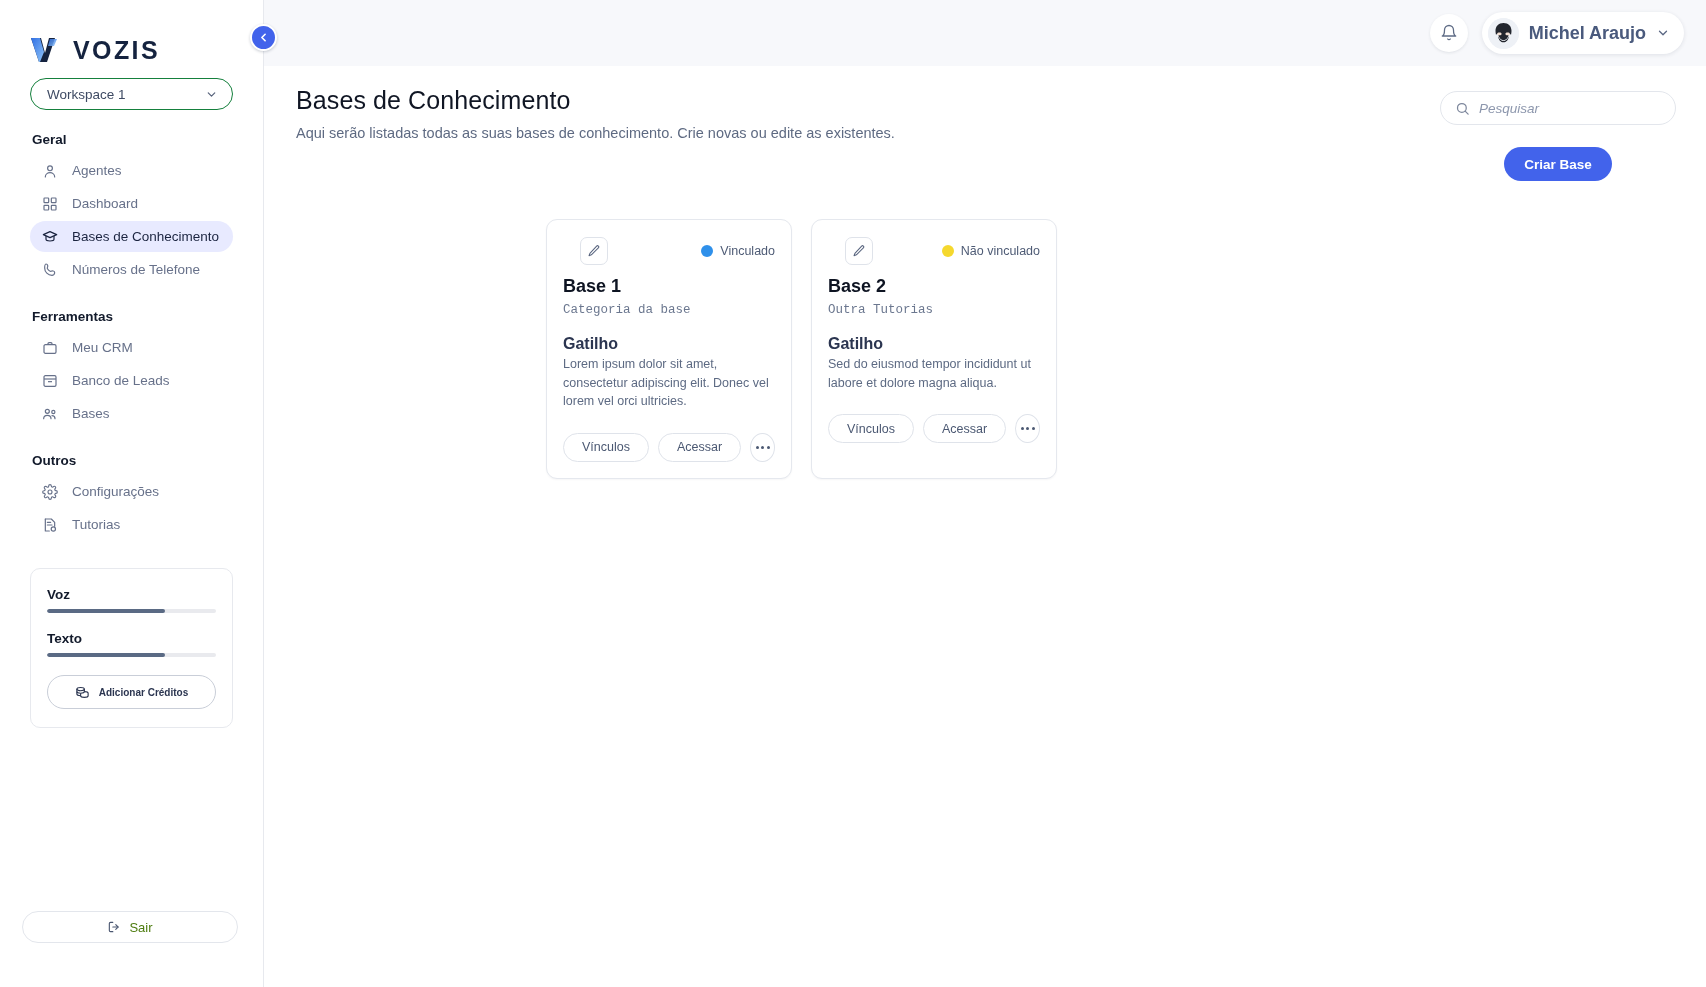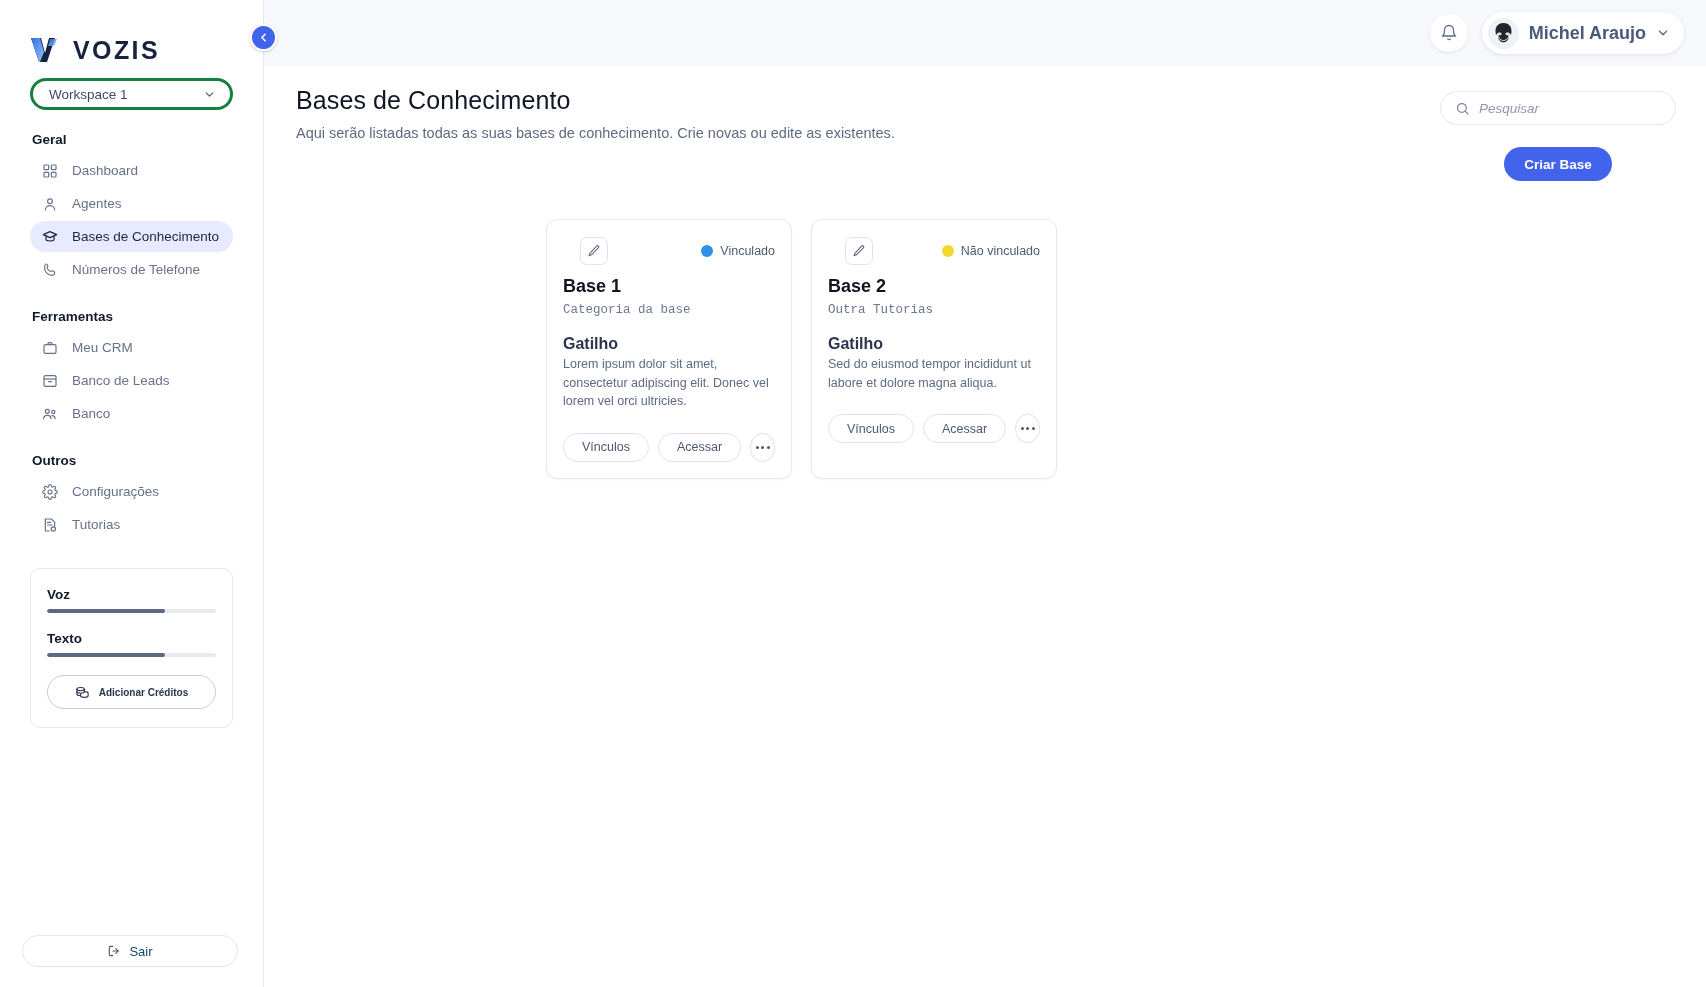--- a/index.html
+++ b/index.html
@@ -29,21 +29,21 @@
   }
   .logo-mark { width: 34px; height: 26px; flex: 0 0 34px; }
   .logo-text {
     font-size: 25px; font-weight: 700; letter-spacing: 2.4px;
     color: #15233f; line-height: 1;
   }
 
   .ws-select {
     margin: 4px 8px 0 8px;
     height: 32px;
-    border: 3px solid #15803d;
+    border: 1px solid #15803d;
     border-radius: 18px;
     display: flex; align-items: center; justify-content: space-between;
     padding: 0 14px 0 16px;
     cursor: pointer;
     background: #fff;
   }
   .ws-select span { font-size: 13.5px; color: #3e4a63; }
   .chev { width: 13px; height: 13px; color: #55617a; }
 
   .nav-section { margin-top: 22px; padding: 0 8px; }
@@ -84,26 +84,26 @@
     height: 34px; width: 100%;
     border: 1px solid #c9ced8; border-radius: 18px;
     background: #fff; cursor: pointer;
     display: flex; align-items: center; justify-content: center; gap: 9px;
     font-size: 10px; font-weight: 700; color: #2b3550;
     font-family: inherit;
   }
   .credit-btn svg { width: 15px; height: 15px; color: #2b3550; }
 
   .logout {
-    position: absolute; left: 22px; bottom: 20px;
+    position: absolute; left: 22px; bottom: 44px;
     width: 216px; height: 32px;
     border: 1px solid #e3e6ec; border-radius: 18px;
     background: #fff; cursor: pointer;
     display: flex; align-items: center; justify-content: center; gap: 8px;
-    font-size: 13px; color: #0c4a6e; font-family: inherit;
+    font-size: 13px; color: #4d7c0f; font-family: inherit;
   }
   .logout svg { width: 14px; height: 14px; color: #4a5670; }
 
   
   .collapse-btn {
     position: absolute; right: -14px; top: 24px;
     width: 27px; height: 27px; border-radius: 50%;
     background: #4263eb; border: 2px solid #fff;
     display: flex; align-items: center; justify-content: center;
     cursor: pointer; z-index: 10;
@@ -232,37 +232,37 @@
     <span>Workspace 1</span>
     <svg class="chev" viewBox="0 0 24 24" fill="none" stroke="currentColor" stroke-width="2.2" stroke-linecap="round" stroke-linejoin="round">
         <polyline points="6 9 12 15 18 9"></polyline>
       </svg>
   </div>
 
   <div class="nav-section">
     <div class="nav-head">Geral</div>
 
     <div class="nav-item">
+      <svg class="nic" viewBox="0 0 24 24" fill="none" stroke="currentColor" stroke-width="1.8" stroke-linecap="round">
+          <circle cx="12" cy="8" r="3.6"></circle>
+          <path d="M5 21c0-4 3.3-6.5 7-6.5s7 2.5 7 6.5"></path>
+        </svg>
+      <span>Agentes</span>
+    </div>
+
+    <div class="nav-item">
       <svg class="nic" viewBox="0 0 24 24" fill="none" stroke="currentColor" stroke-width="1.8">
           <rect x="3" y="3" width="7" height="7" rx="1"></rect>
           <rect x="14" y="3" width="7" height="7" rx="1"></rect>
           <rect x="3" y="14" width="7" height="7" rx="1"></rect>
           <rect x="14" y="14" width="7" height="7" rx="1"></rect>
         </svg>
       <span>Dashboard</span>
     </div>
 
-    <div class="nav-item">
-      <svg class="nic" viewBox="0 0 24 24" fill="none" stroke="currentColor" stroke-width="1.8" stroke-linecap="round">
-          <circle cx="12" cy="8" r="3.6"></circle>
-          <path d="M5 21c0-4 3.3-6.5 7-6.5s7 2.5 7 6.5"></path>
-        </svg>
-      <span>Agentes</span>
-    </div>
-
     <div class="nav-item active">
       <svg class="nic" viewBox="0 0 24 24" fill="none" stroke="currentColor" stroke-width="1.8" stroke-linecap="round" stroke-linejoin="round">
           <path d="M2 8.5 12 4l10 4.5-10 4.5z"></path>
           <path d="M6 11v4.5c0 1.4 2.7 2.5 6 2.5s6-1.1 6-2.5V11"></path>
         </svg>
       <span>Bases de Conhecimento</span>
     </div>
 
     <div class="nav-item">
       <svg class="nic" viewBox="0 0 24 24" fill="none" stroke="currentColor" stroke-width="1.8" stroke-linecap="round" stroke-linejoin="round">
@@ -292,21 +292,21 @@
       <span>Banco de Leads</span>
     </div>
 
     <div class="nav-item">
       <svg class="nic" viewBox="0 0 24 24" fill="none" stroke="currentColor" stroke-width="1.8" stroke-linecap="round">
           <circle cx="8" cy="8" r="3"></circle>
           <circle cx="17" cy="9" r="2.4"></circle>
           <path d="M2.5 19c0-3 2.5-5 5.5-5s5.5 2 5.5 5"></path>
           <path d="M15 14.5c2.6 0 4.5 1.8 4.5 4.5"></path>
         </svg>
-      <span>Banco</span>
+      <span>Bases</span>
     </div>
   </div>
 
   <div class="nav-section">
     <div class="nav-head">Outros</div>
 
     <div class="nav-item">
       <svg class="nic" viewBox="0 0 24 24" fill="none" stroke="currentColor" stroke-width="1.7" stroke-linejoin="round">
           <circle cx="12" cy="12" r="3"></circle>
           <path d="M19.4 15a1.6 1.6 0 0 0 .3 1.8l.1.1a2 2 0 1 1-2.8 2.8l-.1-.1a1.6 1.6 0 0 0-1.8-.3 1.6 1.6 0 0 0-1 1.5V21a2 2 0 1 1-4 0v-.1A1.6 1.6 0 0 0 9 19.4a1.6 1.6 0 0 0-1.8.3l-.1.1a2 2 0 1 1-2.8-2.8l.1-.1a1.6 1.6 0 0 0 .3-1.8 1.6 1.6 0 0 0-1.5-1H3a2 2 0 1 1 0-4h.1A1.6 1.6 0 0 0 4.6 9a1.6 1.6 0 0 0-.3-1.8l-.1-.1a2 2 0 1 1 2.8-2.8l.1.1a1.6 1.6 0 0 0 1.8.3H9a1.6 1.6 0 0 0 1-1.5V3a2 2 0 1 1 4 0v.1a1.6 1.6 0 0 0 1 1.5 1.6 1.6 0 0 0 1.8-.3l.1-.1a2 2 0 1 1 2.8 2.8l-.1.1a1.6 1.6 0 0 0-.3 1.8V9a1.6 1.6 0 0 0 1.5 1H21a2 2 0 1 1 0 4h-.1a1.6 1.6 0 0 0-1.5 1z"></path>

